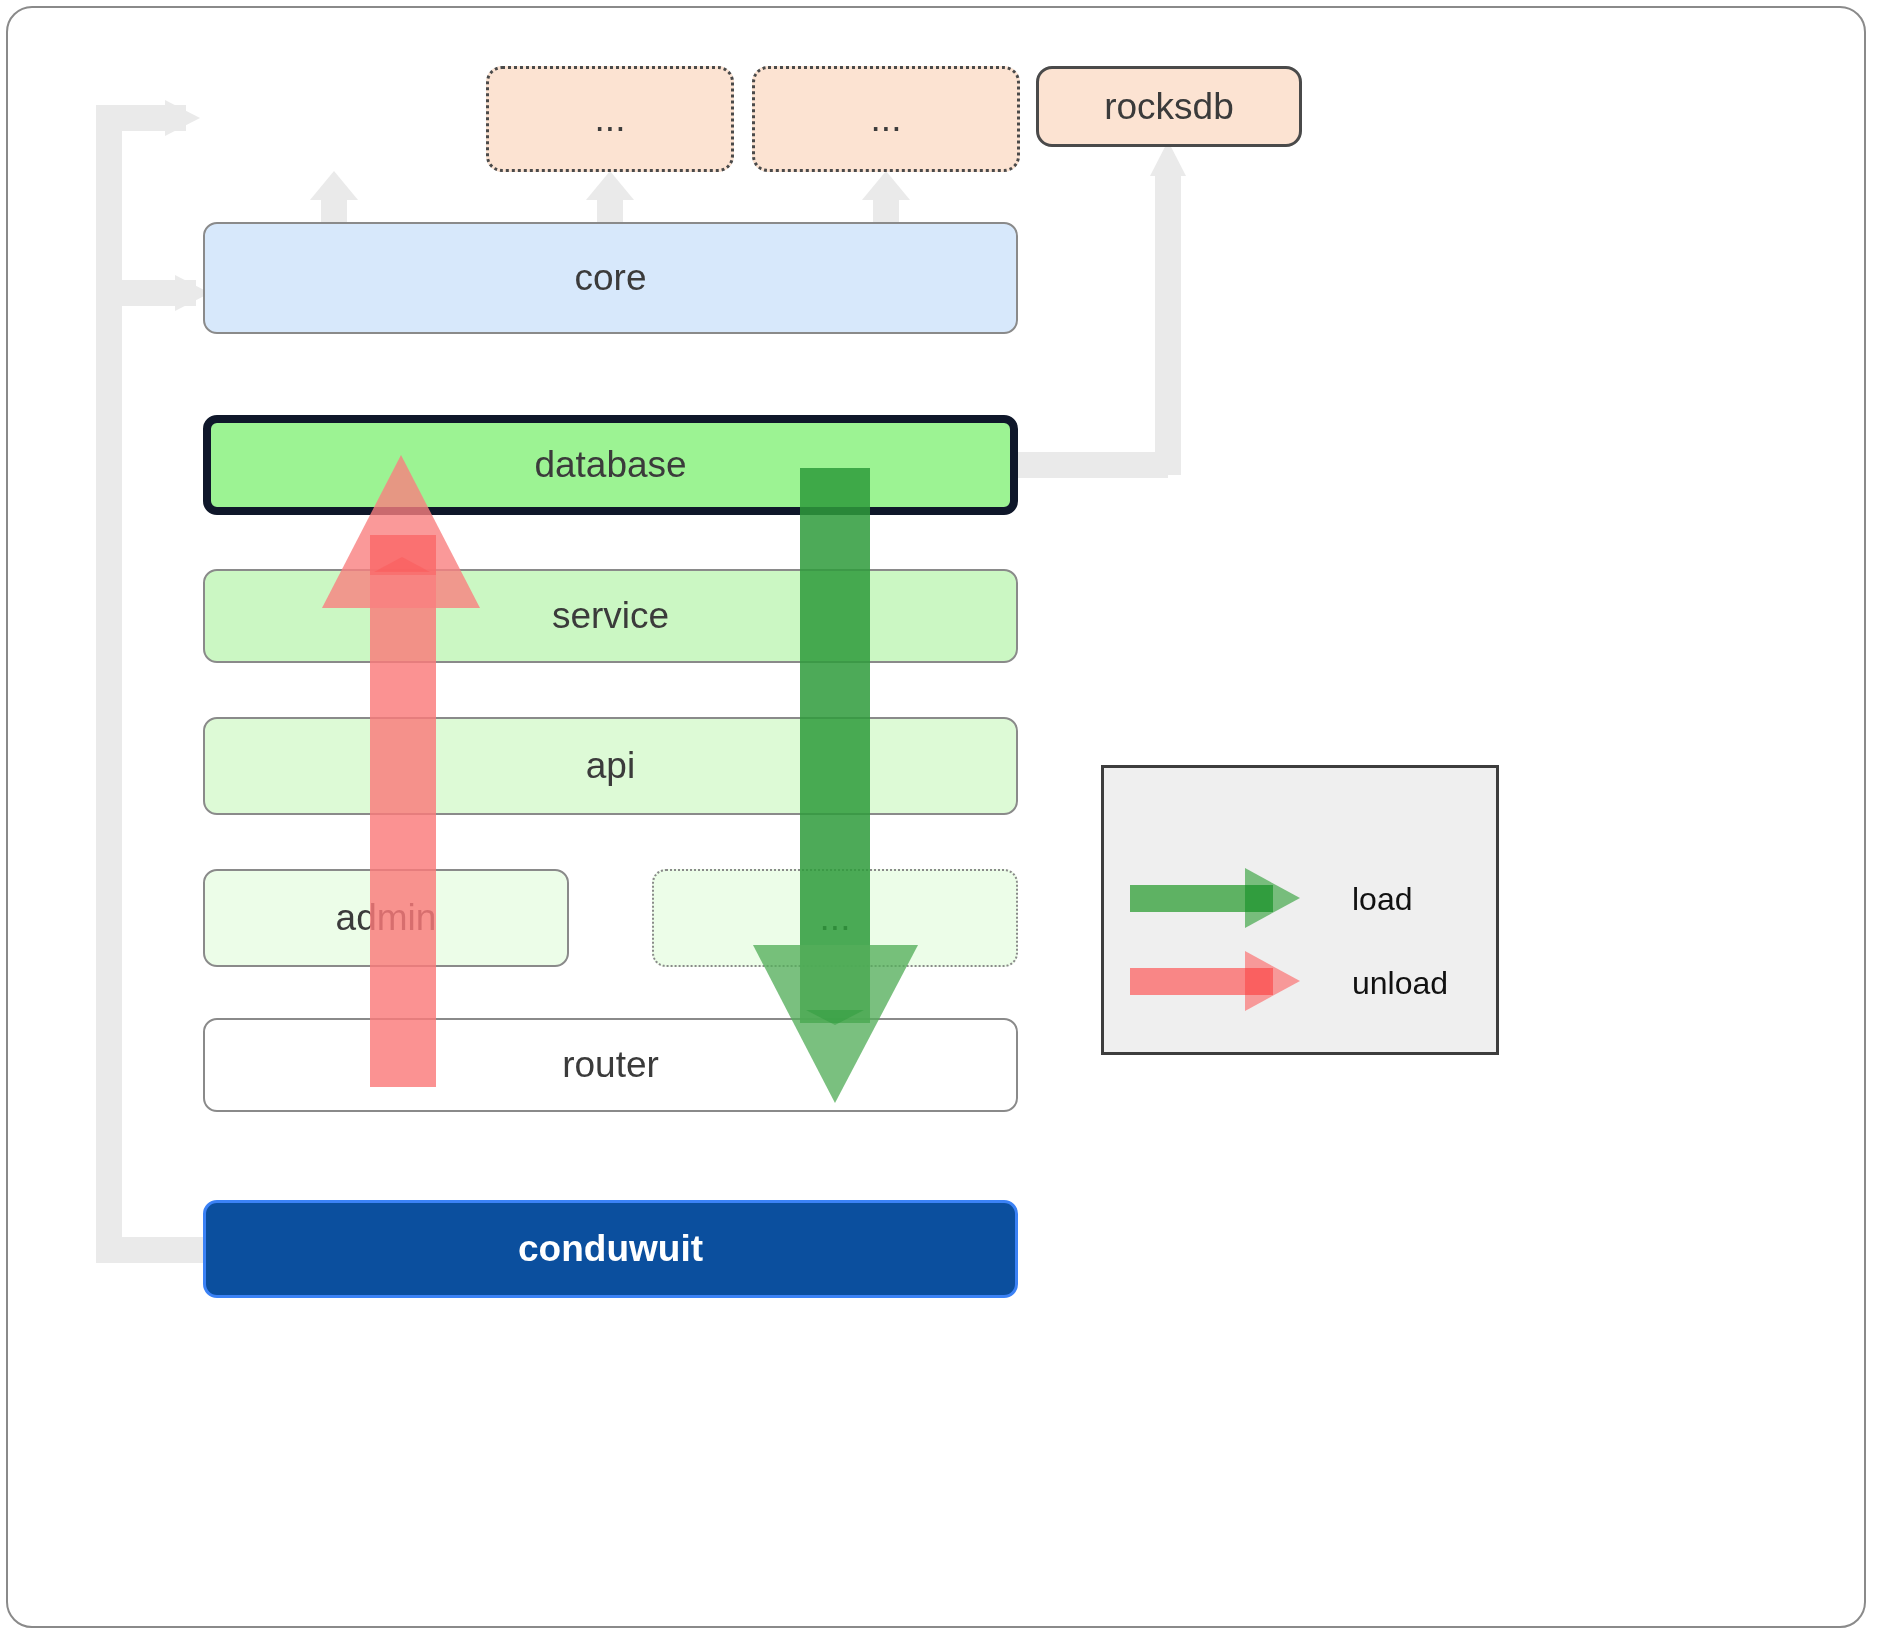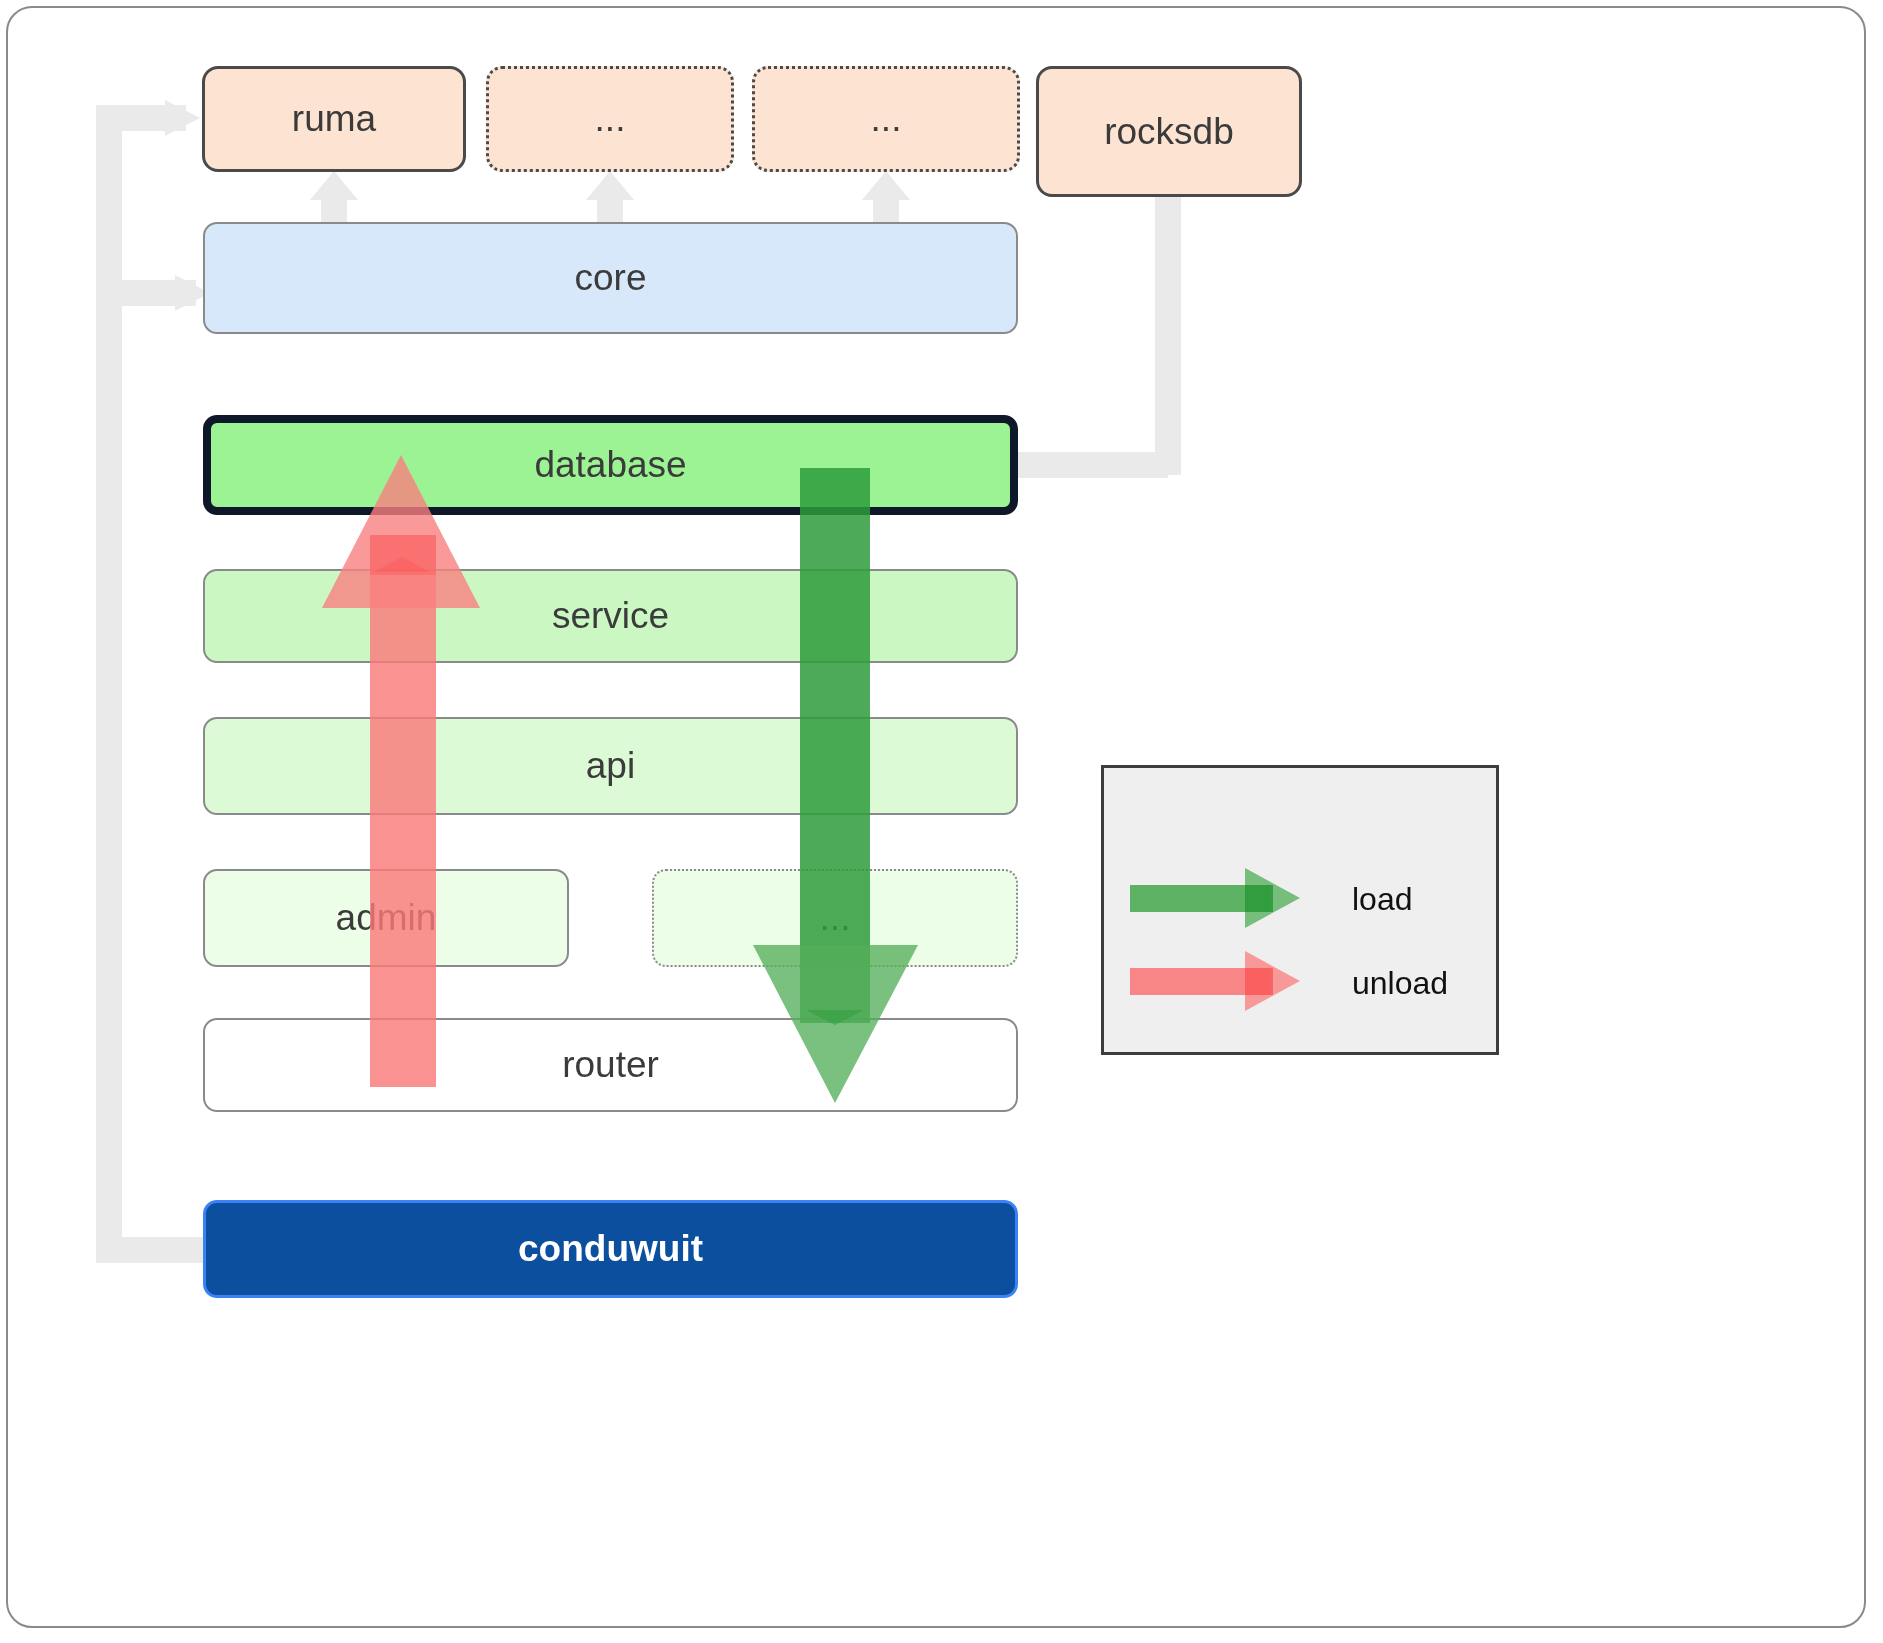--- a/index.html
+++ b/index.html
@@ -55,30 +55,27 @@
     <g fill="#EAEAEA">
       <rect x="321" y="196" width="26" height="40"></rect>
       <polygon points="310,200 358,200 334,171"></polygon>
       <rect x="597" y="196" width="26" height="40"></rect>
       <polygon points="586,200 634,200 610,171"></polygon>
       <rect x="873" y="196" width="26" height="40"></rect>
       <polygon points="862,200 910,200 886,171"></polygon>
     </g>
   </svg>
 
-  <div class="node dep" style="left:202px; top:66px;  width:264px; height:106px;">
-      <span>ruma</span>
-    </div>
   <div class="node dep-dotted" style="left:486px; top:66px;  width:248px; height:106px;">
       <span>...</span>
     </div>
   <div class="node dep-dotted" style="left:752px; top:66px;  width:268px; height:106px;">
       <span>...</span>
     </div>
-  <div class="node dep" style="left:1036px;top:66px;  width:266px; height:131px;">
+  <div class="node dep" style="left:1036px;top:66px;  width:266px; height:81px;">
       <span>rocksdb</span>
     </div>
 
   <div class="node core" style="left:203px; top:222px;  width:815px; height:112px;">
       <span>core</span>
     </div>
   <div class="node database" style="left:203px; top:415px;  width:815px; height:100px;">
       <span>database</span>
     </div>
   <div class="node service" style="left:203px; top:569px;  width:815px; height:94px;border-radius:14px;">

